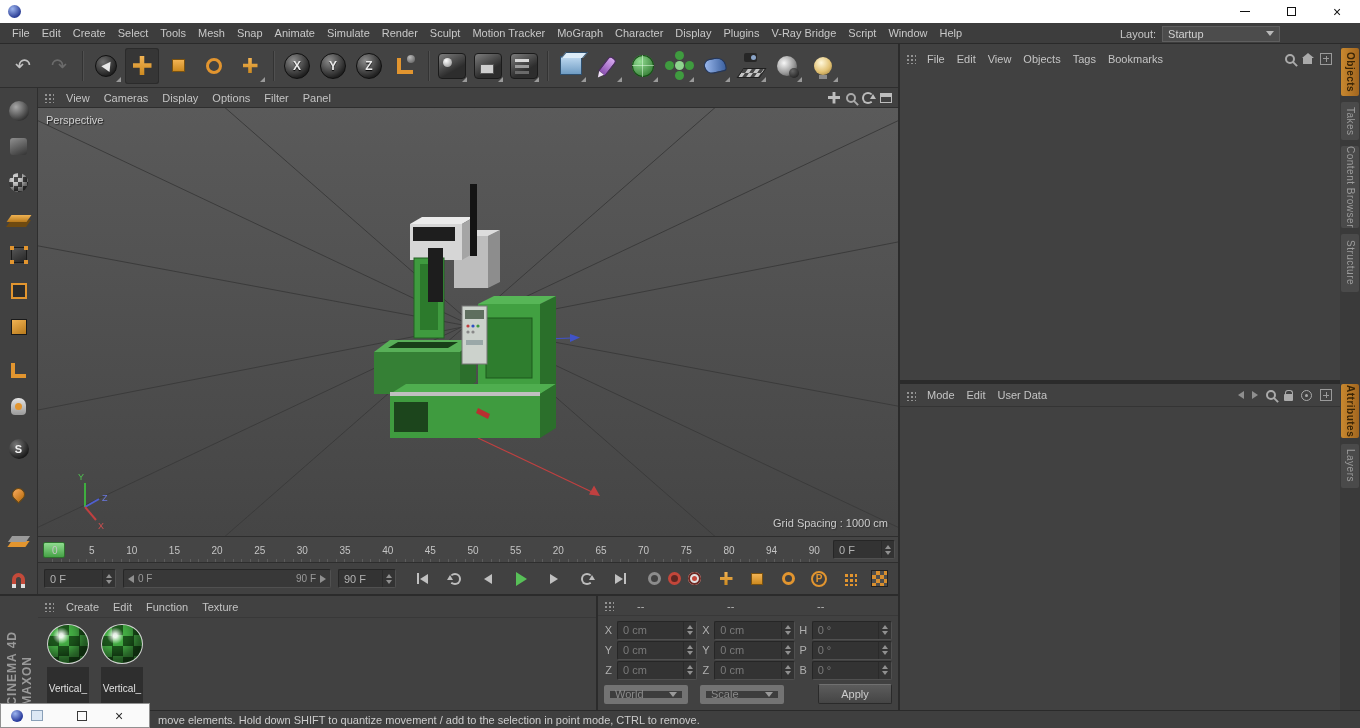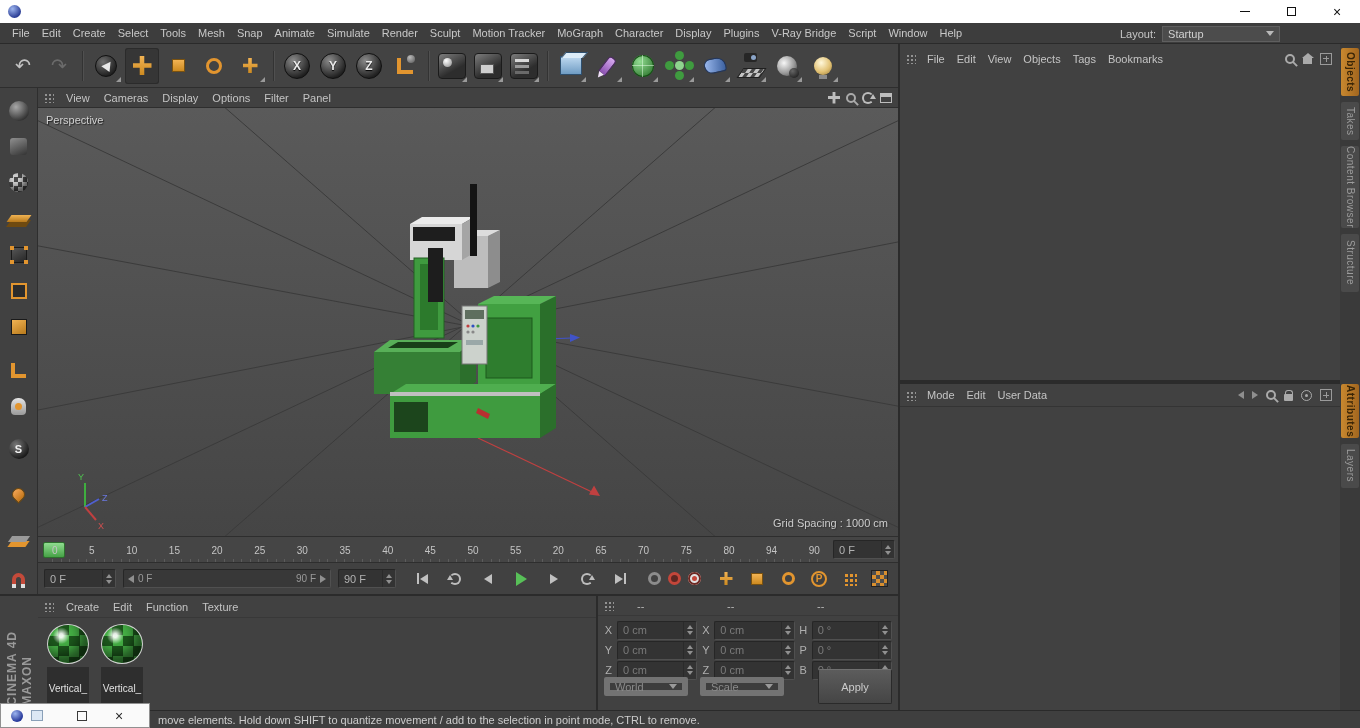--- a/index.html
+++ b/index.html
@@ -219,21 +219,21 @@
   .coord-panel{left:598px;top:594px;width:300px;height:116px;background:#414141;border-top:2px solid #2b2b2b}
   .coord-header{position:absolute;left:0;top:0;width:100%;height:20px;display:flex;align-items:center;
             border-bottom:1px solid #383838;color:#b8b8b8}
   .coord-header .hd{width:90px;padding-left:18px}
   .coord-rows{position:absolute;left:6px;top:24px;right:6px}
   .coord-row{display:flex;align-items:center;height:20px;gap:4px}
   .clabel{width:9px;text-align:center;color:#b0b0b0;flex:0 0 auto}
   .cfield{flex:1}
   .coord-bottom{position:absolute;left:6px;right:6px;bottom:6px;display:flex;align-items:center;gap:12px}
   .coord-bottom .select{width:84px}
-  .apply-btn{margin-left:auto;width:74px;height:35px;background:linear-gradient(#5c5c5c,#454545);
+  .apply-btn{margin-left:auto;width:74px;height:20px;background:linear-gradient(#5c5c5c,#454545);
         border:1px solid #2a2a2a;border-top-color:#707070;border-radius:2px;color:#cccccc;
         display:flex;align-items:center;justify-content:center}
 
   
   .right-panel{left:898px;top:44px;width:442px;height:684px;background:#414141;border-left:2px solid #2b2b2b}
   .om-toolbar{position:absolute;left:0;top:3px;width:100%;height:23px;display:flex;align-items:center}
   .om-toolbar .mi,.am-toolbar .mi{padding:0 6px;color:#c4c4c4}
   .panel-icons{margin-left:auto;display:flex;align-items:center;gap:8px;margin-right:8px}
   .home{width:9px;height:6px;background:#aaa;position:relative;margin-top:5px;flex:0 0 auto}
   .home::before{content:"";position:absolute;left:-1.5px;top:-5px;width:0;height:0;

